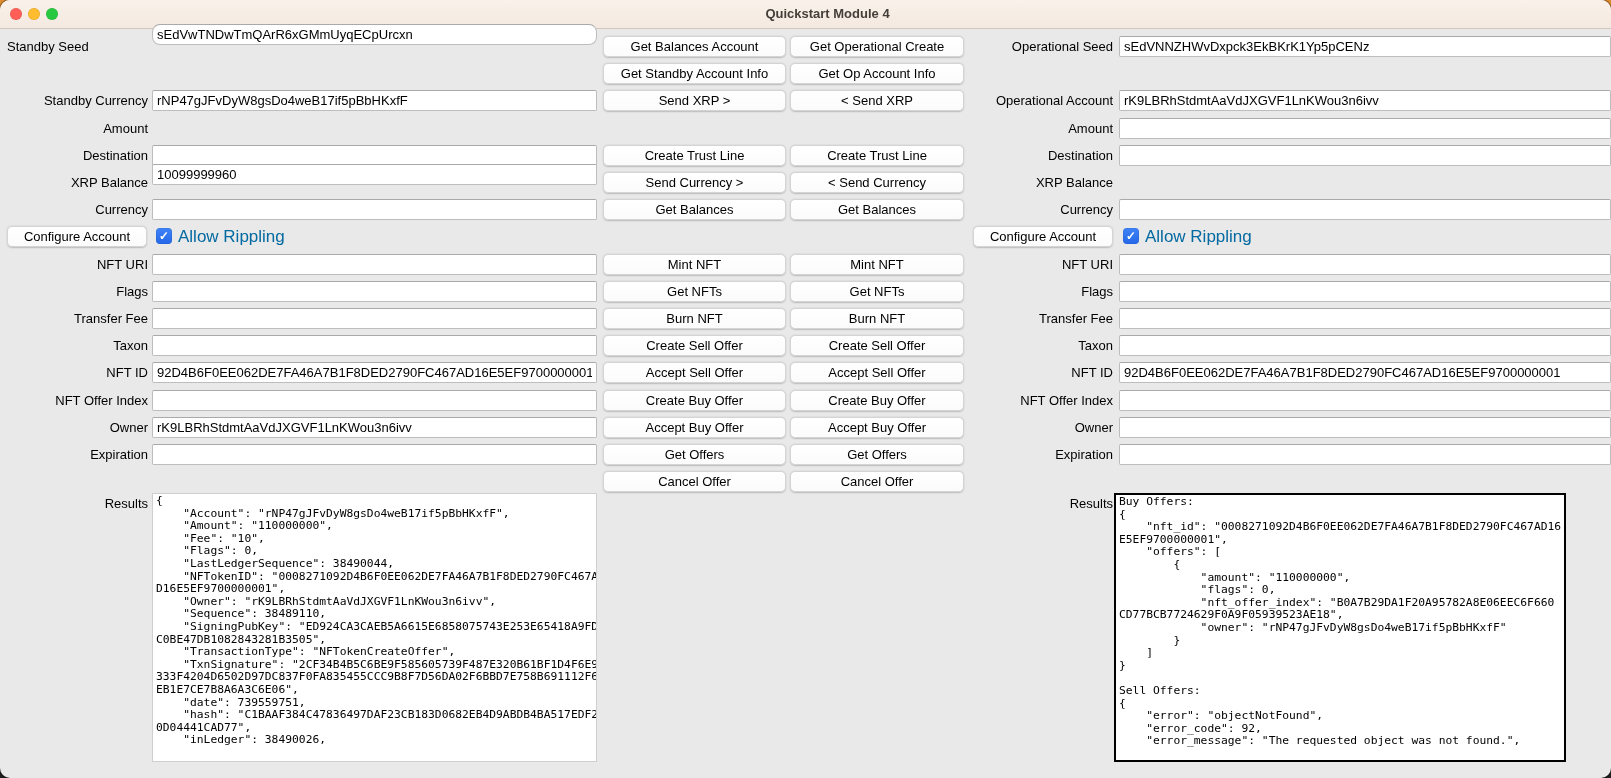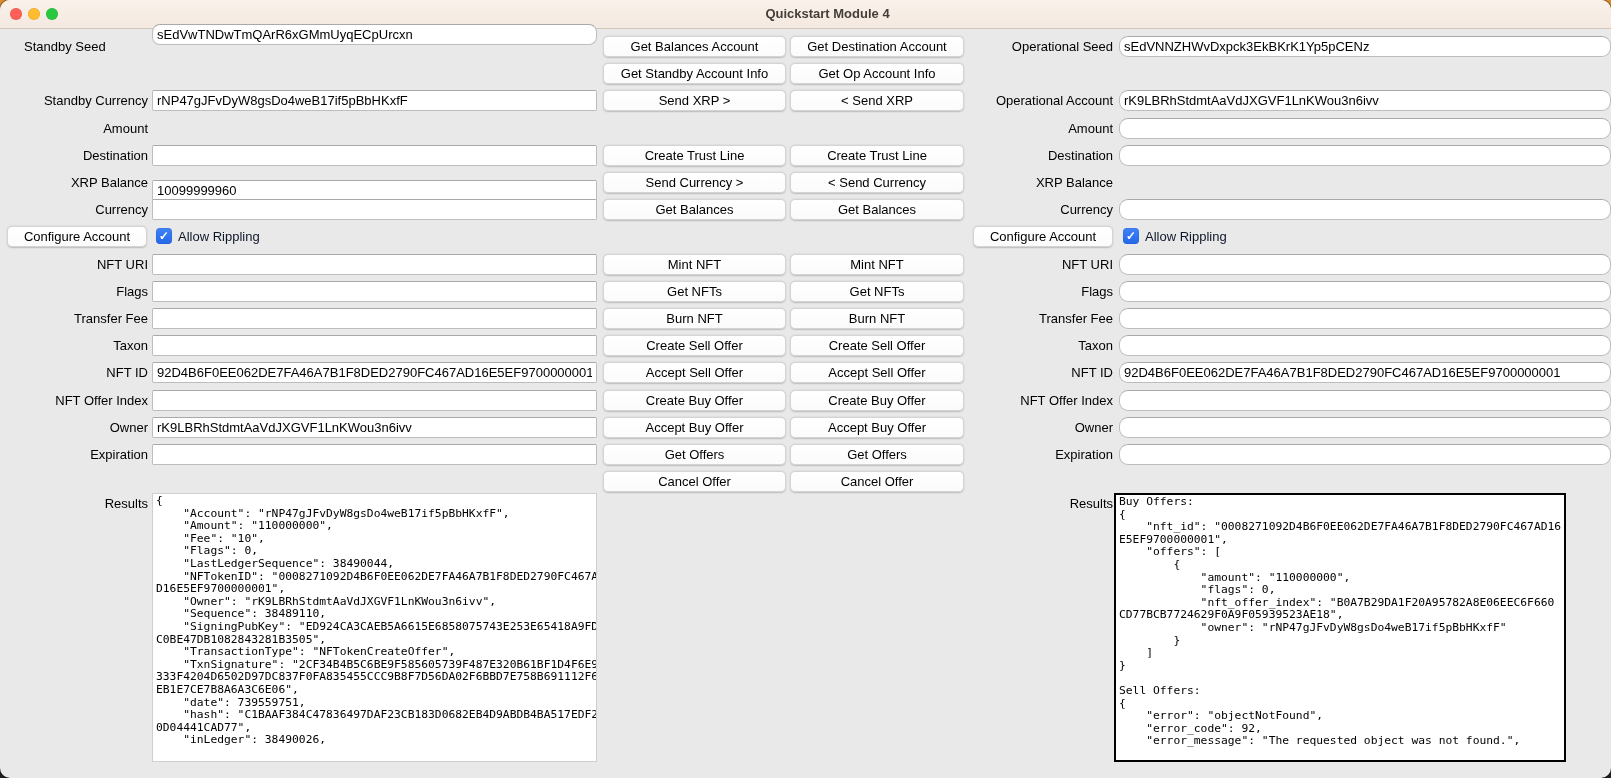--- a/index.html
+++ b/index.html
@@ -21,52 +21,52 @@
   .title {
     text-align:center; line-height:28px; font-size:13px; font-weight:bold; color:#443e3a;margin-left:44px;
   }
   .tl { position:absolute; top:8px; width:12px; height:12px; border-radius:50%; box-shadow:inset 0 0 0 .5px rgba(0,0,0,.12); }
   .tl-red    { left:10px; background:#ff5f57; }
   .tl-yellow { left:28px; background:#febc2e; }
   .tl-green  { left:46px; background:#28c840; }
 
   .lbl { position:absolute; height:21px; line-height:21px; font-size:13px; color:#000; white-space:nowrap; }
   .lc  { left:0;     width:148px; text-align:right; }
-  .lc-seed { text-align:left; padding-left:24px; }
+  .lc-seed { text-align:left; padding-left:7px; }
   .rc  { left:965px; width:148px; text-align:right; }
 
   .fld {
     position:absolute; height:21px; box-sizing:border-box;
     background:#fff; border:1px solid #bdbdbd; border-top-color:#a9a9a9;
     border-radius:2px; font-size:13px; font-family:"Liberation Sans",sans-serif;
     padding:0 4px; color:#000; outline:none;
   }
   .fl { left:152px;  width:445px; }
-  .fr { left:1119px; width:492px;border-radius:9px; }
+  .fr { left:1119px; width:492px; }
 
   .btn {
     position:absolute; height:21px; box-sizing:border-box;
     background:linear-gradient(#ffffff,#fbfbfb);
     border:1px solid #d4d4d4; border-radius:5px;
     box-shadow:0 .5px 1.5px rgba(0,0,0,.2);
     font-size:13px; font-family:"Liberation Sans",sans-serif; color:#000;
     padding:0; text-align:center; cursor:default;
   }
   .c1 { left:603px; width:183px; }
   .c2 { left:790px; width:174px; }
   .cfg-l { left:7px;    width:140px; }
   .cfg-r { left:973px;  width:140px; }
 
   .chk {
     position:absolute; width:16px; height:16px; box-sizing:border-box;
     border-radius:4px; background:linear-gradient(#3f82f7,#2468e8);
     color:#fff; font-size:12px; line-height:16px; text-align:center; font-weight:bold;
     box-shadow:inset 0 0 0 .5px rgba(0,0,0,.1);
   }
-  .chk-lbl { position:absolute; height:21px; line-height:21px; font-size:13px; color:#0f172a; white-space:nowrap; }
+  .chk-lbl { position:absolute; height:21px; line-height:21px; font-size:17px; color:#0369a1; white-space:nowrap; }
 
   .results {
     position:absolute; top:493px; height:269px; box-sizing:border-box;
     background:#fff; color:#000;
     font-family:"DejaVu Sans Mono", monospace;
     font-size:11.3px; line-height:12.6px;
     white-space:pre; overflow:hidden; padding:1px 0 0 3px;
   }
   .res-l { left:152px;  width:445px; border:1px solid #cfcfcf; }
   .res-r { left:1114px; width:452px; border:2px solid #000; }
@@ -88,21 +88,21 @@
 
   <div class="lbl lc" style="top:90px">Standby Currency</div>
   <input class="fld fl" style="top: 90px;" type="text" value="rNP47gJFvDyW8gsDo4weB17if5pBbHKxfF">
 
   <div class="lbl lc" style="top:118px">Amount</div>
 
   <div class="lbl lc" style="top:145px">Destination</div>
   <input class="fld fl" style="top: 145px;" type="text" value="">
 
   <div class="lbl lc" style="top:172px">XRP Balance</div>
-  <input class="fld fl" style="top: 180px;" type="text" value="10099999960">
+  <input class="fld fl" style="top: 164px;" type="text" value="10099999960">
 
   <div class="lbl lc" style="top:199px">Currency</div>
   <input class="fld fl" style="top: 199px;" type="text" value="">
 
   <button class="btn cfg-l" style="top:226px">Configure Account</button>
   <span class="chk" style="left:156px; top:228px">✓</span>
   <span class="chk-lbl" style="left:178px; top:226px">Allow Rippling</span>
 
   <div class="lbl lc" style="top:254px">NFT URI</div>
   <input class="fld fl" style="top: 254px;" type="text" value="">
@@ -159,21 +159,21 @@
   <button class="btn c1" style="top:254px">Mint NFT</button>
   <button class="btn c1" style="top:281px">Get NFTs</button>
   <button class="btn c1" style="top:308px">Burn NFT</button>
   <button class="btn c1" style="top:335px">Create Sell Offer</button>
   <button class="btn c1" style="top:362px">Accept Sell Offer</button>
   <button class="btn c1" style="top:390px">Create Buy Offer</button>
   <button class="btn c1" style="top:417px">Accept Buy Offer</button>
   <button class="btn c1" style="top:444px">Get Offers</button>
   <button class="btn c1" style="top:471px">Cancel Offer</button>
 
-  <button class="btn c2" style="top:36px">Get Destination Account</button>
+  <button class="btn c2" style="top:36px">Get Operational Create</button>
   <button class="btn c2" style="top:63px">Get Op Account Info</button>
   <button class="btn c2" style="top:90px">&lt; Send XRP</button>
   <button class="btn c2" style="top:145px">Create Trust Line</button>
   <button class="btn c2" style="top:172px">&lt; Send Currency</button>
   <button class="btn c2" style="top:199px">Get Balances</button>
   <button class="btn c2" style="top:254px">Mint NFT</button>
   <button class="btn c2" style="top:281px">Get NFTs</button>
   <button class="btn c2" style="top:308px">Burn NFT</button>
   <button class="btn c2" style="top:335px">Create Sell Offer</button>
   <button class="btn c2" style="top:362px">Accept Sell Offer</button>

